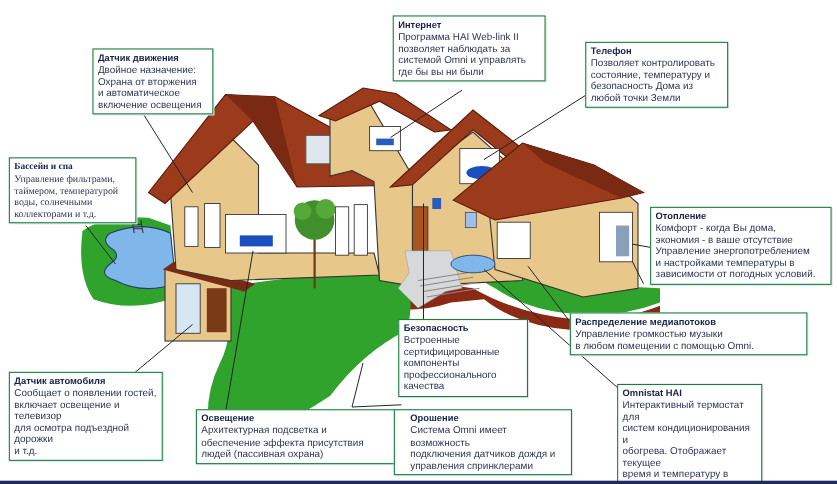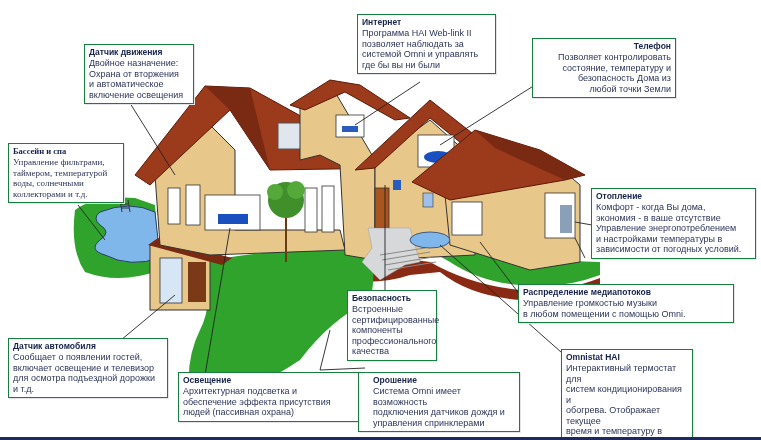--- a/index.html
+++ b/index.html
@@ -96,21 +96,21 @@
 </div>
 
 <div class="callout" style="left:357px;top:14px;width:139px;">
   <span class="title">Интернет</span>
   <span class="body">Программа HAI Web-link II</span>
   <span class="body">позволяет наблюдать за</span>
   <span class="body">системой Omni и управлять</span>
   <span class="body">где бы вы ни были</span>
 </div>
 
-<div class="callout" style="left:532px;top:38px;width:144px;text-align:right;">
+<div class="callout" style="left:532px;top:38px;width:130px;">
   <span class="title">Телефон</span>
   <span class="body">Позволяет контролировать</span>
   <span class="body">состояние, температуру и</span>
   <span class="body">безопасность Дома из</span>
   <span class="body">любой точки Земли</span>
 </div>
 
 <div class="callout" style="left:8px;top:143px;width:116px;font-family:Liberation Serif, serif;">
   <span class="title">Бассейн и спа</span>
   <span class="body">Управление фильтрами,</span>
@@ -127,30 +127,30 @@
   <span class="body">и настройками температуры в</span>
   <span class="body">зависимости от погодных условий.</span>
 </div>
 
 <div class="callout" style="left:518px;top:284px;width:216px;">
   <span class="title">Распределение медиапотоков</span>
   <span class="body">Управление громкостью музыки</span>
   <span class="body">в любом помещении с помощью Omni.</span>
 </div>
 
-<div class="callout" style="left:347px;top:290px;width:90px;">
+<div class="callout" style="left:362px;top:290px;width:118px;">
   <span class="title">Безопасность</span>
   <span class="body">Встроенные</span>
   <span class="body">сертифицированные</span>
   <span class="body">компоненты</span>
   <span class="body">профессионального</span>
   <span class="body">качества</span>
 </div>
 
-<div class="callout" style="left:8px;top:338px;width:160px;">
+<div class="callout" style="left:8px;top:338px;width:140px;">
   <span class="title">Датчик автомобиля</span>
   <span class="body">Сообщает о появлении гостей,</span>
   <span class="body">включает освещение и телевизор</span>
   <span class="body">для осмотра подъездной дорожки</span>
   <span class="body">и т.д.</span>
 </div>
 
 <div class="callout" style="left:178px;top:372px;width:196px;">
   <span class="title">Освещение</span>
   <span class="body">Архитектурная подсветка и</span>

